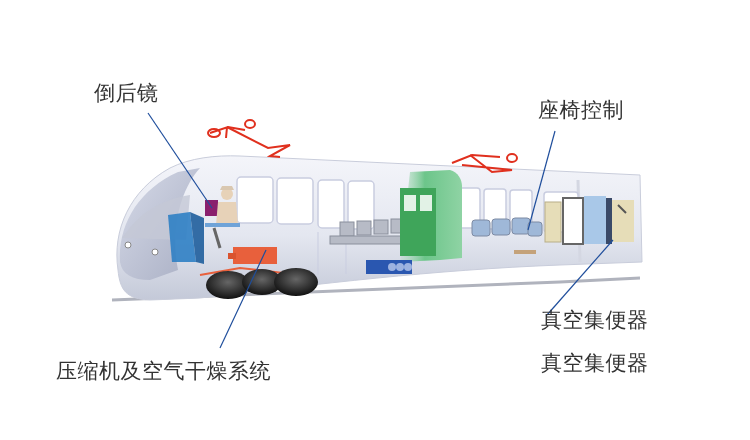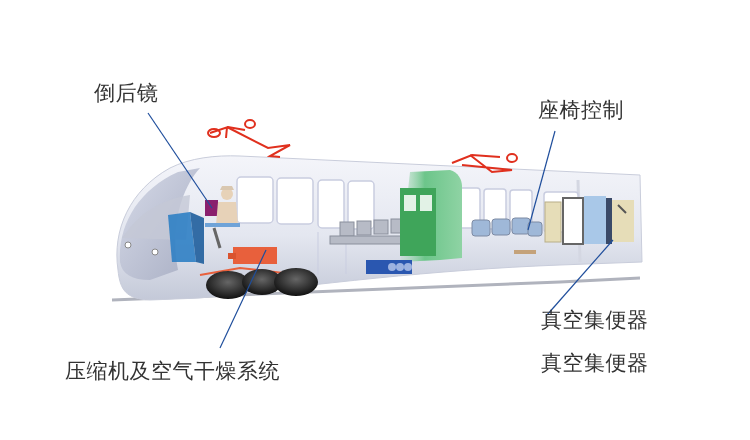--- a/index.html
+++ b/index.html
@@ -152,17 +152,17 @@
   <g stroke="#1f4e9c" stroke-width="1.2" fill="none">
     <path d="M148 113 L212 208"></path>
     <path d="M555 131 L528 230"></path>
     <path d="M266 250 L220 348"></path>
     <path d="M613 240 L547 315"></path>
   </g>
 </svg>
 
 <div class="label" style="left:94px;top:80px;">倒后镜</div>
 <div class="label" style="left:538px;top:97px;">座椅控制</div>
-<div class="label right" style="left:40px;top:358px;width:240px;">压缩机及空气干燥系统</div>
+<div class="label right" style="left:31px;top:358px;width:240px;">压缩机及空气干燥系统</div>
 <div class="label" style="left:541px;top:307px;">真空集便器</div>
 <div class="label" style="left:541px;top:350px;">真空集便器</div>
 
 </div>
 
 </body></html>

